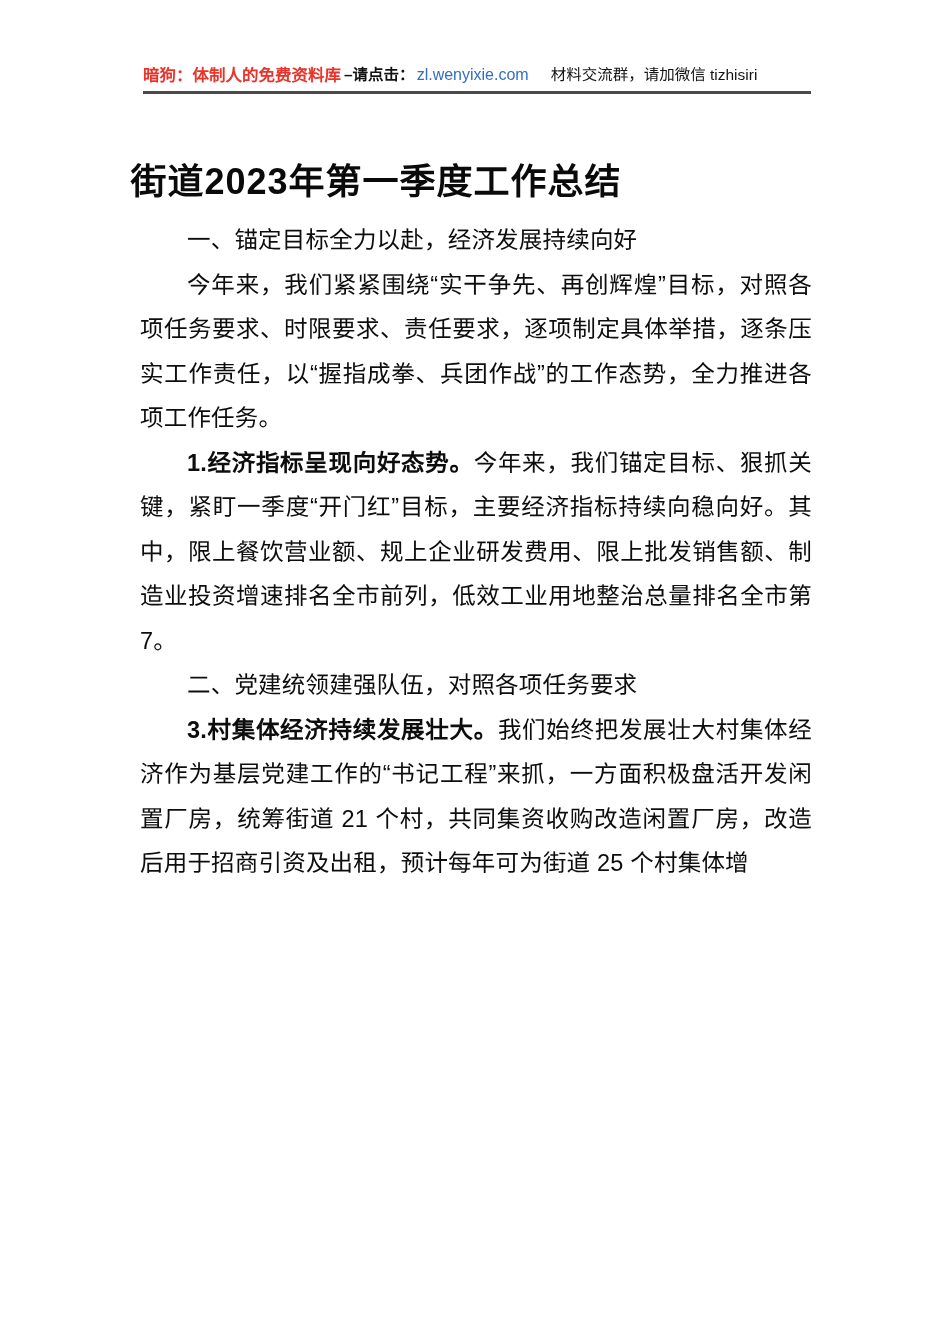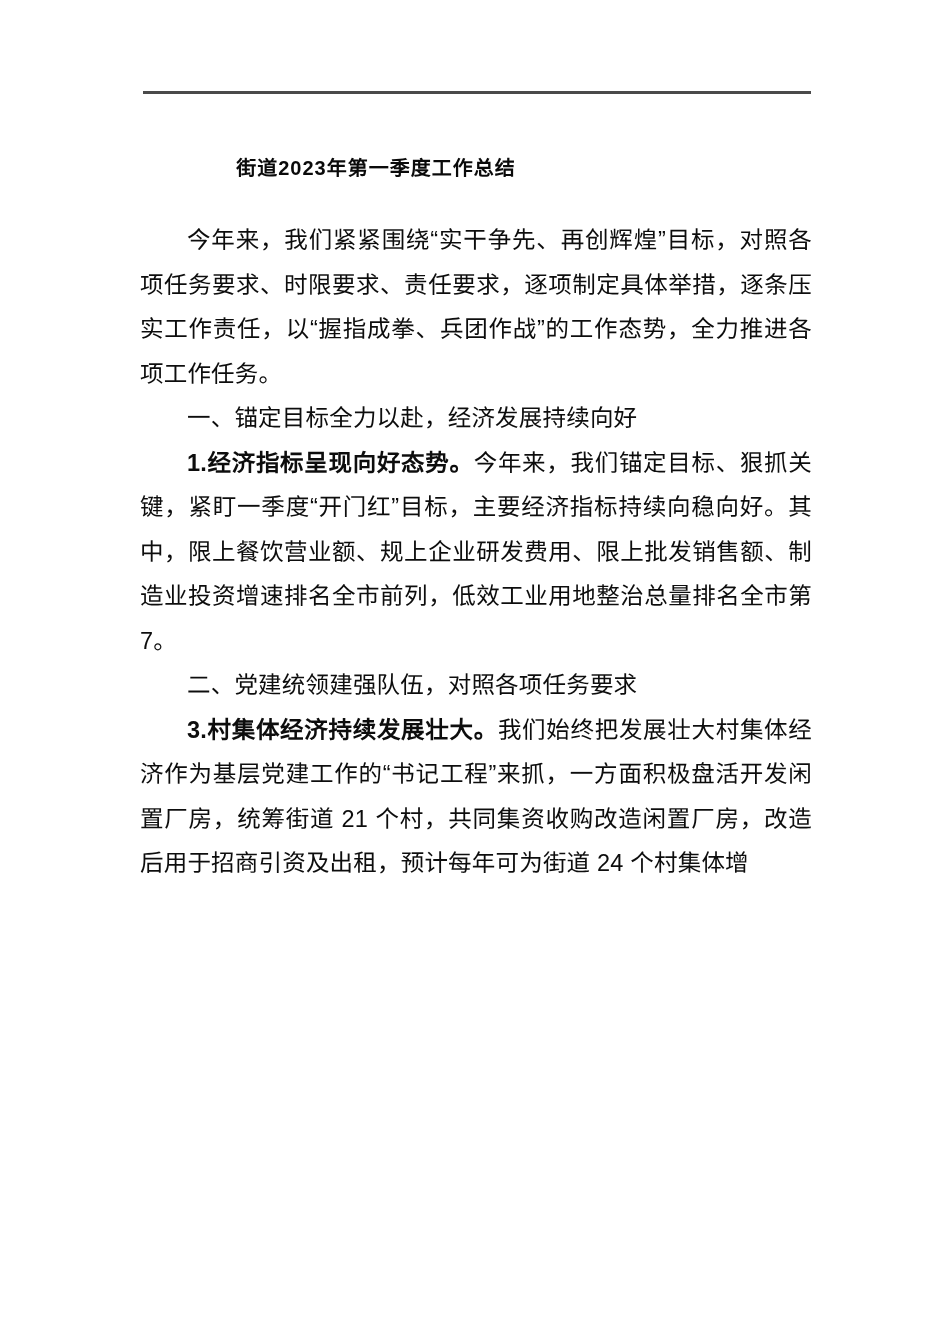--- a/index.html
+++ b/index.html
@@ -67,21 +67,21 @@
     background: #4a4a4a;
   }
 
   
   .doc-title {
     position: absolute;
     left: 0;
     top: 152px;
     width: 752px;
     text-align: center;
-    font-size: 20px;
+    font-size: 36px;
     font-weight: bold;
     letter-spacing: 1px;
     color: #0a0a0a;
   }
 
   .doc-body {
     position: absolute;
     left: 140px;
     top: 218px;
     width: 672px;
@@ -104,43 +104,49 @@
   .para .lead {
     font-weight: bold;
     margin-top: 31px;
   }
 </style>
 </head>
 <body>
 
 <div class="page">
 
+  <div class="promo-banner">
+    <span class="promo-red">暗狗：体制人的免费资料库</span>
+    <span class="promo-dash">–请点击：</span>
+    <span class="promo-link">zl.wenyixie.com</span>
+    <span class="promo-tail">材料交流群，请加微信 tizhisiri</span>
+  </div>
 
   <div class="promo-rule"></div>
 
   <div class="doc-title">街道2023年第一季度工作总结</div>
 
   <div class="doc-body">
 
+    <p class="para section-head">
+      <span class="body">一、锚定目标全力以赴，经济发展持续向好</span>
+    </p>
+
     <p class="para">
       <span class="body">今年来，我们紧紧围绕“实干争先、再创辉煌”目标，对照各项任务要求、时限要求、责任要求，逐项制定具体举措，逐条压实工作责任，以“握指成拳、兵团作战”的工作态势，全力推进各项工作任务。</span>
-    </p>
-
-    <p class="para section-head">
-      <span class="body">一、锚定目标全力以赴，经济发展持续向好</span>
     </p>
 
     <p class="para">
       <span class="lead">1.经济指标呈现向好态势。</span><span class="body">今年来，我们锚定目标、狠抓关键，紧盯一季度“开门红”目标，主要经济指标持续向稳向好。其中，限上餐饮营业额、规上企业研发费用、限上批发销售额、制造业投资增速排名全市前列，低效工业用地整治总量排名全市第 7。</span>
     </p>
 
 
     <p class="para section-head">
       <span class="body">二、党建统领建强队伍，对照各项任务要求</span>
     </p>
 
     <p class="para">
-      <span class="lead">3.村集体经济持续发展壮大。</span><span class="body">我们始终把发展壮大村集体经济作为基层党建工作的“书记工程”来抓，一方面积极盘活开发闲置厂房，统筹街道 21 个村，共同集资收购改造闲置厂房，改造后用于招商引资及出租，预计每年可为街道 24 个村集体增</span>
+      <span class="lead">3.村集体经济持续发展壮大。</span><span class="body">我们始终把发展壮大村集体经济作为基层党建工作的“书记工程”来抓，一方面积极盘活开发闲置厂房，统筹街道 21 个村，共同集资收购改造闲置厂房，改造后用于招商引资及出租，预计每年可为街道 25 个村集体增</span>
     </p>
 
   </div>
 
 </div>
 
 </body></html>

